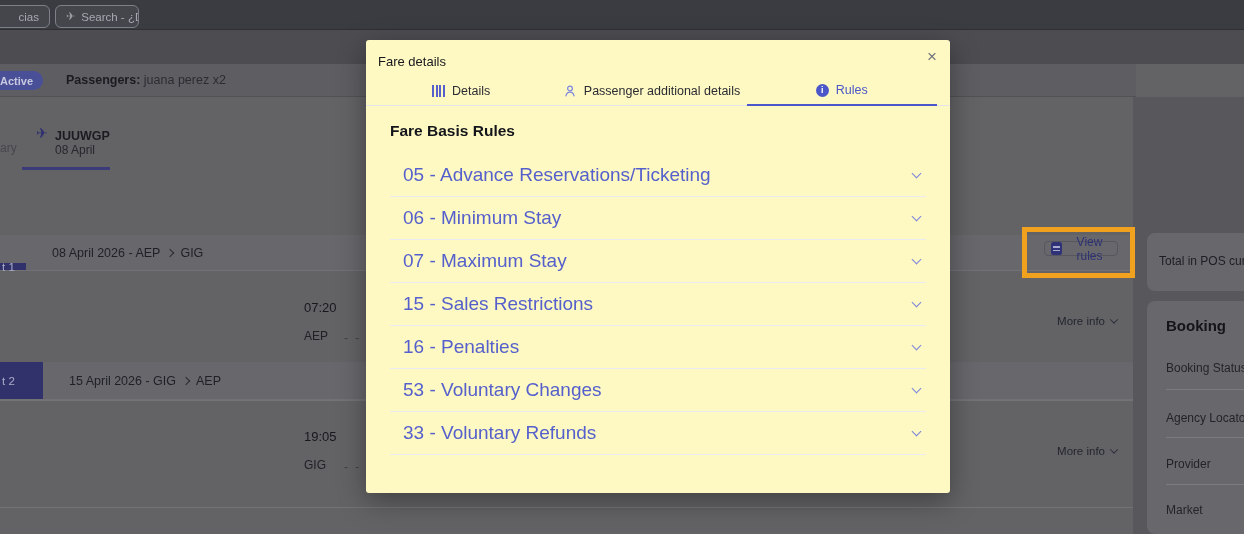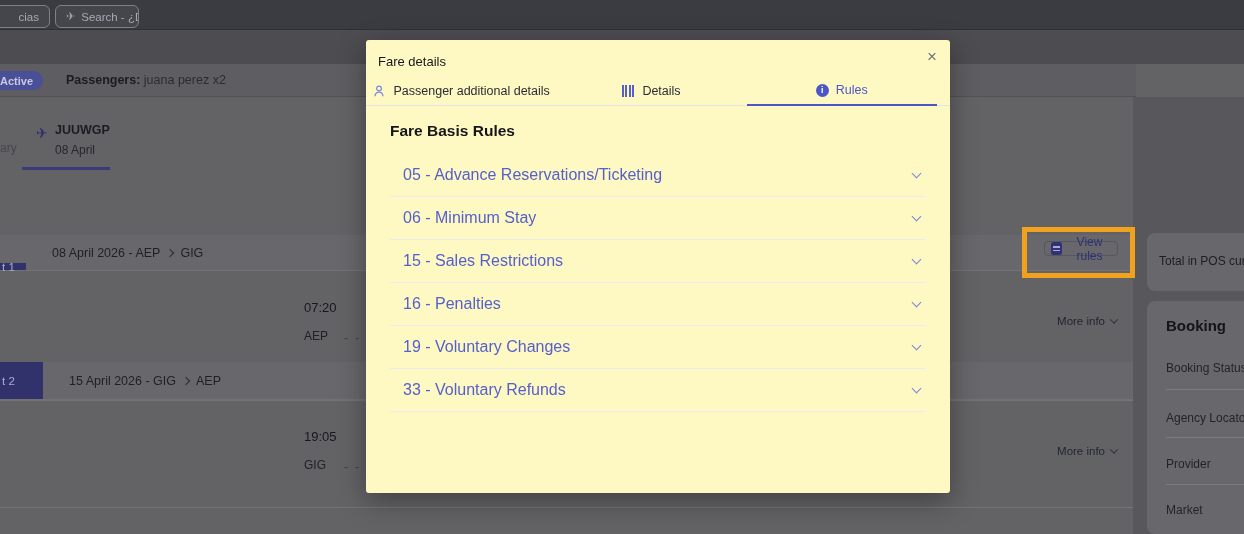--- a/index.html
+++ b/index.html
@@ -20,21 +20,21 @@
   .active-pill{position:absolute;left:-10px;top:7px;height:19px;padding:0 10px;border-radius:10px;
                background:#4a5097;color:#c6c9e0;font-size:11px;font-weight:bold;display:flex;align-items:center;}
   .pax-text{position:absolute;left:66px;top:9px;font-size:12.5px;color:#2b2c32;}
   .pax-text b{color:#1b1c21;}
 
   .content{position:absolute;left:0;top:97px;width:1133px;height:437px;background:#636366;}
   .right-rail{position:absolute;left:1133px;top:97px;width:111px;height:437px;background:#58585c;}
 
   .booking-tab{position:absolute;left:22px;top:118px;width:88px;height:52px;border-bottom:3px solid #3a3b78;}
   .booking-tab .plane{position:absolute;left:14px;top:7px;font-size:14px;color:#2c2d70;}
-  .booking-tab .loc{position:absolute;left:33px;top:5px;font-size:12.5px;font-weight:bold;color:#1b1c22;}
+  .booking-tab .loc{position:absolute;left:33px;top:11px;font-size:12.5px;font-weight:bold;color:#1b1c22;}
   .booking-tab .date{position:absolute;left:33px;top:25px;font-size:12px;color:#26272d;}
   .partial-tab{position:absolute;left:0;top:141px;font-size:12px;color:#47484e;}
 
   .seg-head{position:absolute;left:0;width:1133px;display:flex;align-items:stretch;background:#68686c;
             border-bottom:1px solid rgba(255,255,255,0.07);}
   .seg-head-1{top:235px;height:36px;}
   .seg-head-2{top:362px;height:38px;}
   .seg-flag{background:#31316b;color:#abadc8;font-size:11.5px;display:flex;align-items:center;padding-left:2px;flex:0 0 auto;}
   .seg-flag-1{width:26px;margin-top:28px;}
   .seg-flag-2{width:43px;}
@@ -80,21 +80,21 @@
        background:none;border:none;cursor:pointer;padding:0;position:relative;}
   .tab.active{color:#4b57c8;border-bottom:2px solid #4b57c8;}
   .bars-icon{width:13px;height:12px;flex:0 0 auto;
     background:linear-gradient(90deg,#5560cc 0 2px,transparent 2px 3.5px,#5560cc 3.5px 5.5px,transparent 5.5px 7px,
                #5560cc 7px 9px,transparent 9px 10.5px,#5560cc 10.5px 12.5px,transparent 12.5px);}
   .info-icon{width:13px;height:13px;border-radius:50%;background:#4b57c8;color:#fff;font-size:9px;font-weight:bold;
              display:flex;align-items:center;justify-content:center;flex:0 0 auto;}
   .modal-h2{position:absolute;left:24px;top:82px;margin:0;font-size:15.5px;font-weight:bold;color:#14151b;}
   .rules{position:absolute;left:24px;right:24px;top:114px;list-style:none;margin:0;padding:0;}
   .rule-row{height:43px;display:flex;align-items:center;justify-content:space-between;border-bottom:1px solid #ebebf2;cursor:pointer;}
-  .rule-link{padding-left:13px;font-size:16px;color:#5560cc;}
+  .rule-link{padding-left:13px;font-size:19px;color:#5560cc;}
   .chev-down-indigo{width:7px;height:7px;border-right:1.6px solid #7a83dd;border-bottom:1.6px solid #7a83dd;
                     transform:rotate(45deg);margin-right:6px;margin-top:-4px;}
 </style>
 </head>
 <body>
 
 <div id="stage">
 
   <div class="topstrip">
     <div class="chip chip-partial">
@@ -181,57 +181,61 @@
     <span class="side-row" style="top:202px;">Market</span>
   </div>
 
   <div class="modal">
     <span class="modal-title">Fare details</span>
     <button class="modal-close">×</button>
 
     <div class="tabs-line"></div>
     <div class="tabs">
       <button class="tab">
+        <span class="bars-icon"></span>
+        <span>Details</span>
+      </button>
+      <button class="tab">
         <svg width="14" height="14" viewBox="0 0 16 16">
           <circle cx="8" cy="5" r="2.7" fill="none" stroke="#7c86e0" stroke-width="1.4"></circle>
           <path d="M3.4 13.6c.6-2.7 2.4-4.2 4.6-4.2s4 1.5 4.6 4.2" fill="none" stroke="#7c86e0" stroke-width="1.4" stroke-linecap="round"></path>
         </svg>
         <span>Passenger additional details</span>
       </button>
-      <button class="tab">
-        <span class="bars-icon"></span>
-        <span>Details</span>
-      </button>
       <button class="tab active">
         <span class="info-icon">i</span>
         <span>Rules</span>
       </button>
     </div>
 
     <h2 class="modal-h2">Fare Basis Rules</h2>
 
     <ul class="rules">
       <li class="rule-row">
         <span class="rule-link">05 - Advance Reservations/Ticketing</span>
         <span class="chev-down-indigo"></span>
       </li>
       <li class="rule-row">
         <span class="rule-link">06 - Minimum Stay</span>
         <span class="chev-down-indigo"></span>
       </li>
       <li class="rule-row">
+        <span class="rule-link">07 - Maximum Stay</span>
+        <span class="chev-down-indigo"></span>
+      </li>
+      <li class="rule-row">
         <span class="rule-link">15 - Sales Restrictions</span>
         <span class="chev-down-indigo"></span>
       </li>
       <li class="rule-row">
         <span class="rule-link">16 - Penalties</span>
         <span class="chev-down-indigo"></span>
       </li>
       <li class="rule-row">
-        <span class="rule-link">19 - Voluntary Changes</span>
+        <span class="rule-link">53 - Voluntary Changes</span>
         <span class="chev-down-indigo"></span>
       </li>
       <li class="rule-row">
         <span class="rule-link">33 - Voluntary Refunds</span>
         <span class="chev-down-indigo"></span>
       </li>
     </ul>
   </div>
 
 </div>

